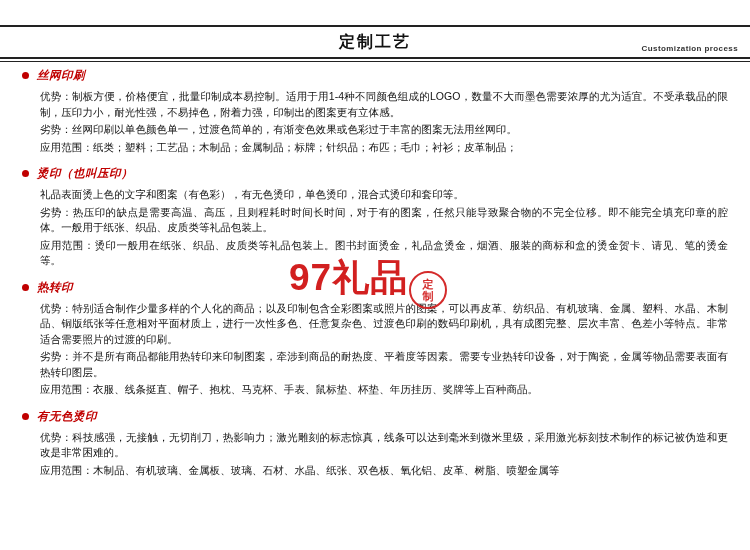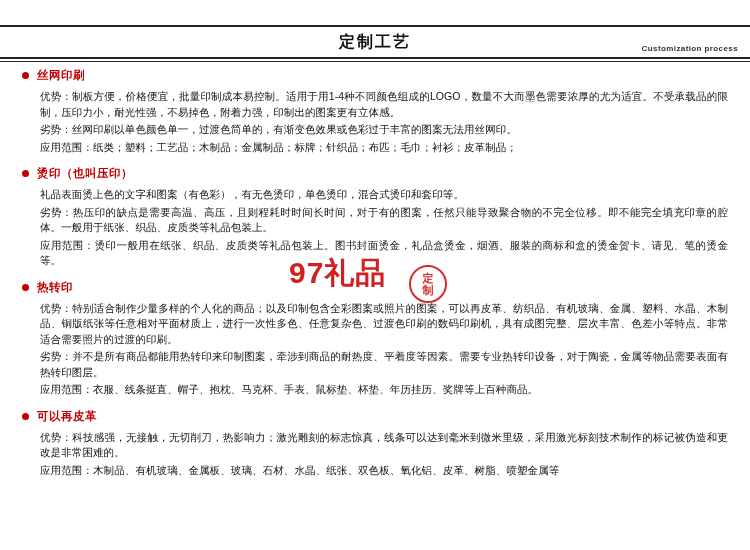--- a/index.html
+++ b/index.html
@@ -65,20 +65,21 @@
   .content {
     padding: 12px 22px 0 22px;
   }
   .section {
     margin-bottom: 11px;
   }
   .sec-head {
     display: flex;
     align-items: center;
     margin-bottom: 6px;
+    font-style: italic;
   }
   .bullet {
     width: 7px;
     height: 7px;
     border-radius: 50%;
     background: #c00000;
     display: inline-block;
     margin-right: 8px;
     flex: none;
   }
@@ -105,30 +106,30 @@
     left: 289px;
     top: 253px;
     width: 160px;
     height: 46px;
     pointer-events: none;
   }
   .wm-text {
     position: absolute;
     left: 0;
     top: 0;
-    font-size: 30px;
+    font-size: 37px;
     font-weight: bold;
     color: #d22020;
     letter-spacing: 1px;
     font-family: "Liberation Sans", sans-serif;
   }
   .wm-seal {
     position: absolute;
     left: 120px;
-    top: 12px;
+    top: 18px;
     width: 38px;
     height: 38px;
     border-radius: 50%;
     border: 2px solid #d22020;
     color: #d22020;
     font-size: 11px;
     font-weight: bold;
     line-height: 12px;
     display: flex;
     align-items: center;
@@ -183,21 +184,21 @@
         <span class="sec-title">热转印</span>
       </div>
       <p class="para">优势：特别适合制作少量多样的个人化的商品；以及印制包含全彩图案或照片的图案，可以再皮革、纺织品、有机玻璃、金属、塑料、水晶、木制品、铜版纸张等任意相对平面材质上，进行一次性多色、任意复杂色、过渡色印刷的数码印刷机，具有成图完整、层次丰富、色差小等特点。非常适合需要照片的过渡的印刷。</p>
       <p class="para">劣势：并不是所有商品都能用热转印来印制图案，牵涉到商品的耐热度、平着度等因素。需要专业热转印设备，对于陶瓷，金属等物品需要表面有热转印图层。</p>
       <p class="para">应用范围：衣服、线条挺直、帽子、抱枕、马克杯、手表、鼠标垫、杯垫、年历挂历、奖牌等上百种商品。</p>
     </div>
 
     <div class="section">
       <div class="sec-head">
         <span class="bullet"></span>
-        <span class="sec-title">可以再皮革</span>
+        <span class="sec-title">有无色烫印</span>
       </div>
       <p class="para">优势：科技感强，无接触，无切削刀，热影响力；激光雕刻的标志惊真，线条可以达到毫米到微米里级，采用激光标刻技术制作的标记被伪造和更改是非常困难的。</p>
       <p class="para">应用范围：木制品、有机玻璃、金属板、玻璃、石材、水晶、纸张、双色板、氧化铝、皮革、树脂、喷塑金属等</p>
     </div>
 
   </div>
 
   <div class="watermark">
     <div class="wm-text">97礼品</div>
     <div class="wm-seal">

